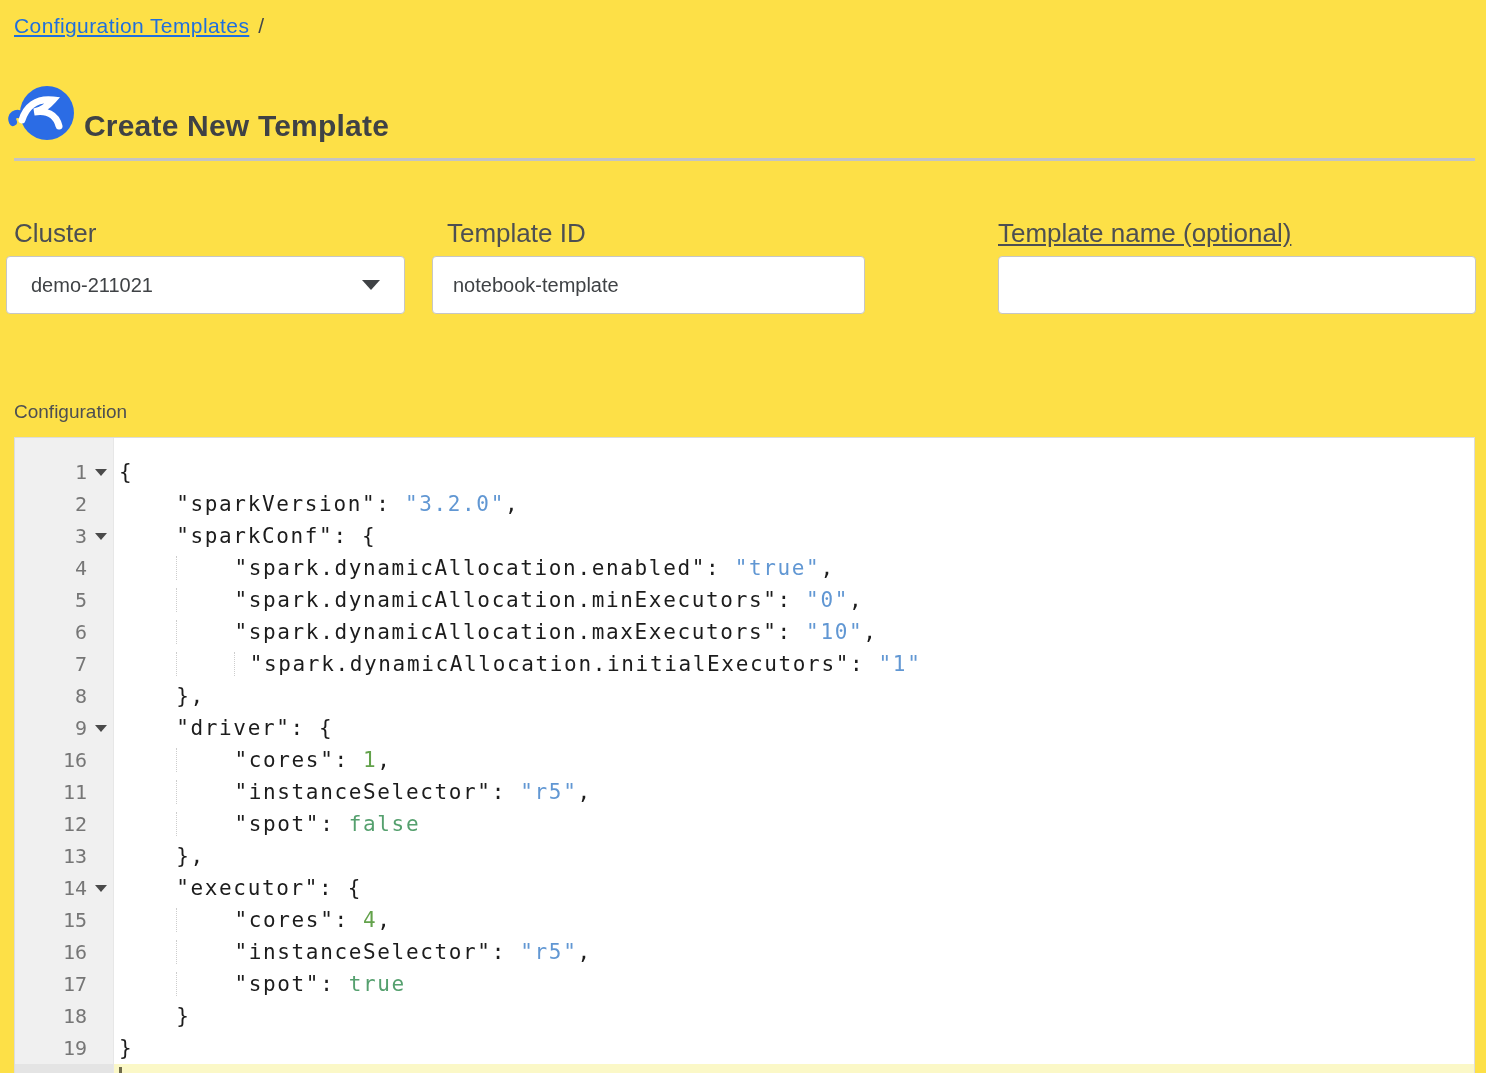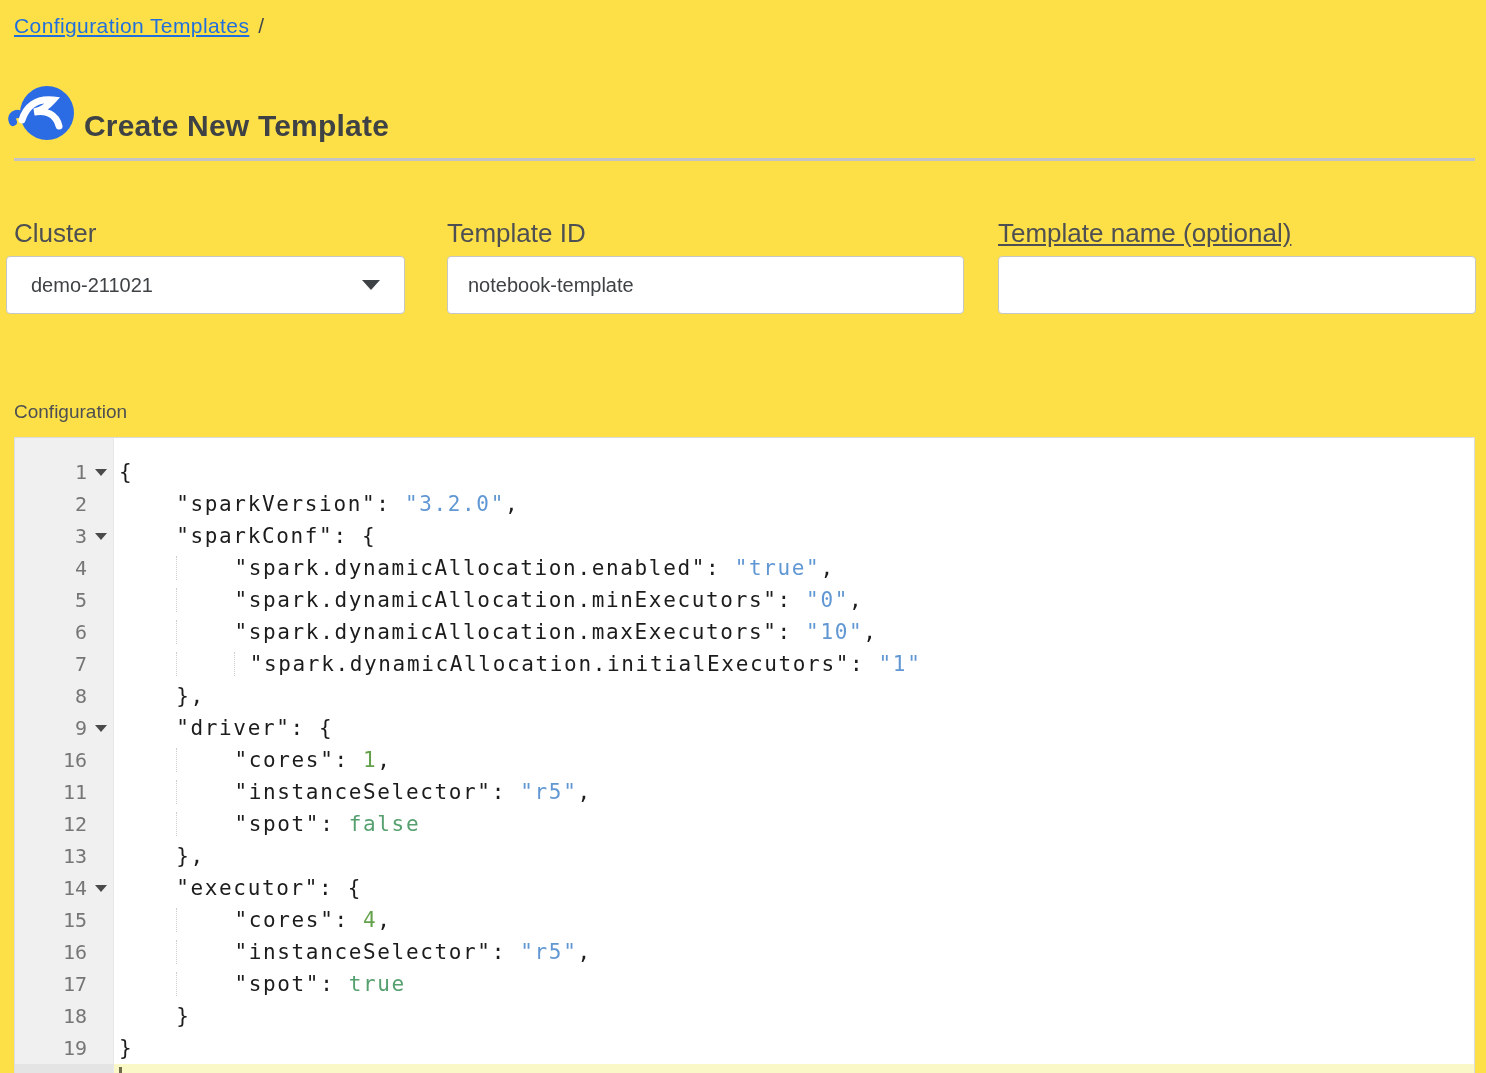--- a/index.html
+++ b/index.html
@@ -20,21 +20,21 @@
 
   
   .field-label{position:absolute;top:218px;font-size:26px;color:#4d4f52;}
   .helper{position:absolute;left:998px;top:331px;font-size:19px;color:#4b4d50;}
   .box{position:absolute;top:256px;height:58px;box-sizing:border-box;border:1px solid #c6c6c6;
        border-radius:4px;background:#fff;font-size:20px;color:#3f4245;}
   .select-box{left:6px;width:399px;display:flex;align-items:center;padding:0 24px;cursor:pointer;}
   .select-box .chev{margin-left:auto;width:0;height:0;border-left:9px solid transparent;
        border-right:9px solid transparent;border-top:10px solid #3f4245;}
   input.text-box{padding:0 20px;font-family:"Liberation Sans", sans-serif;outline:none;}
-  #tpl-id{left:447px;width:517px;}
+  #tpl-id{left:432px;width:433px;}
   #tpl-name{left:998px;width:478px;}
 
   
   .config-label{position:absolute;left:14px;top:401px;font-size:19px;color:#4d4f52;}
 
   
   .editor{position:absolute;left:14px;top:437px;width:1461px;height:636px;box-sizing:border-box;
           border:1px solid #dcdcdc;border-bottom:none;background:#fff;overflow:hidden;cursor:text;}
   .gutter{position:absolute;left:0;top:0;bottom:0;width:98px;background:var(--gutter-bg,#f0f0f0);
           border-right:1px solid #e7e7e7;padding-top:18px;box-sizing:content-box;}

